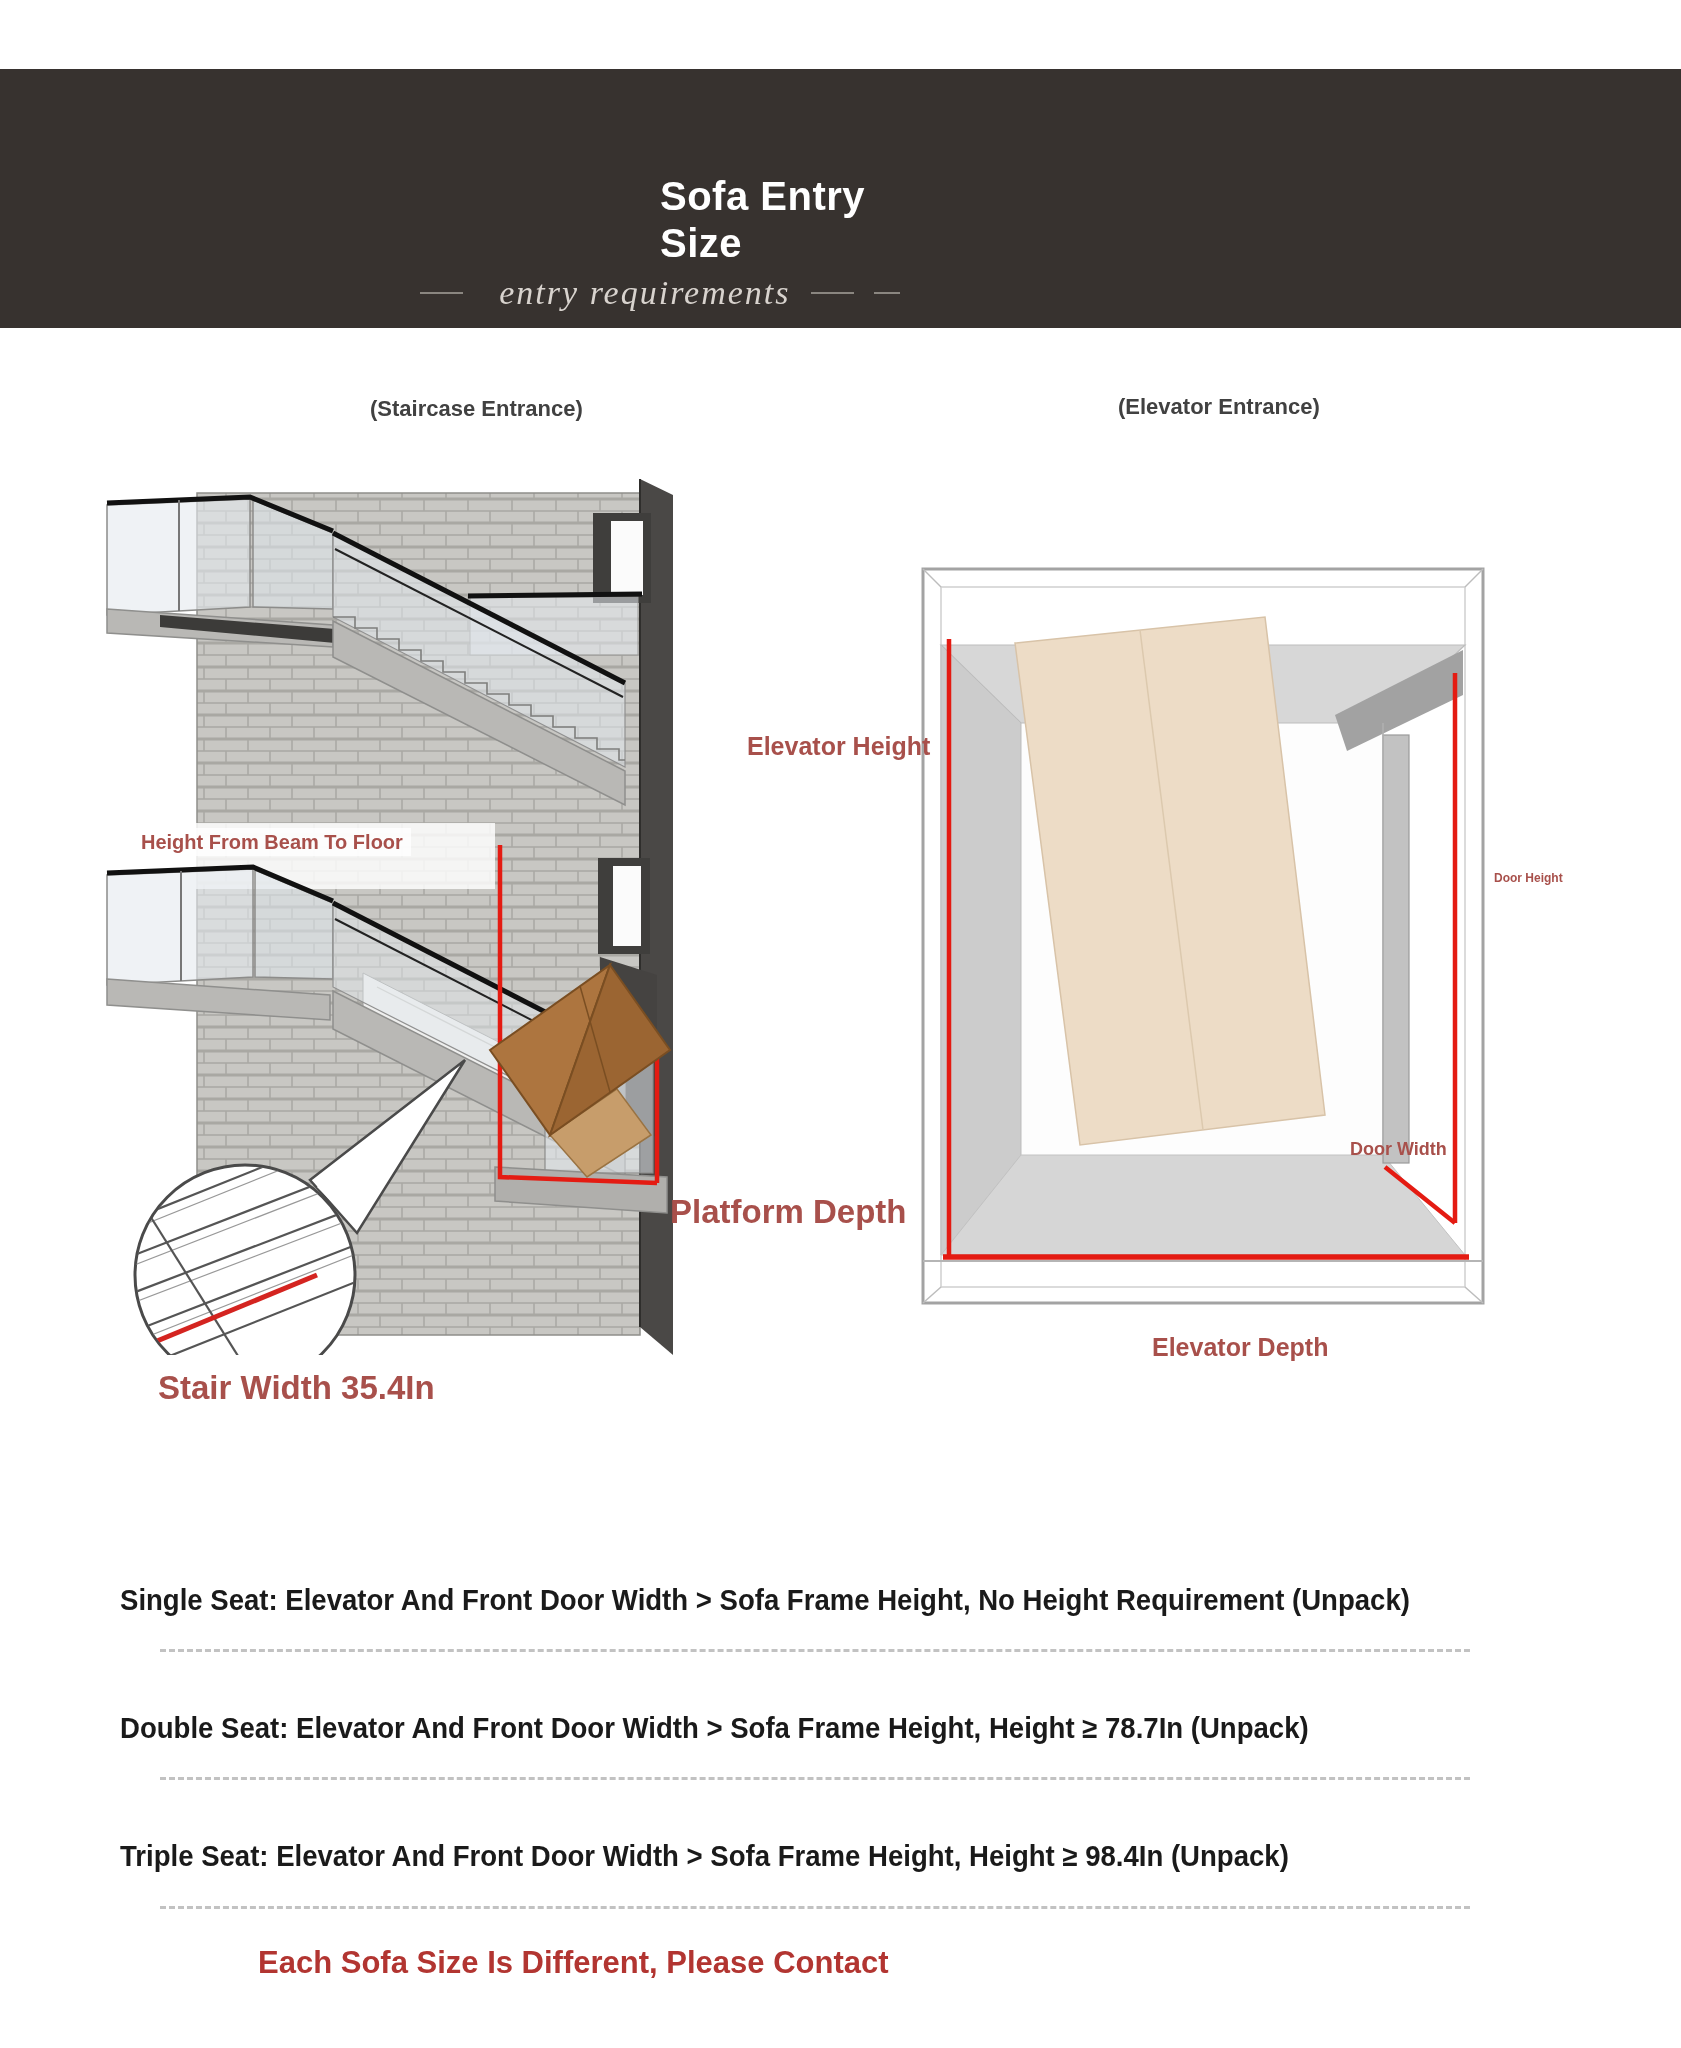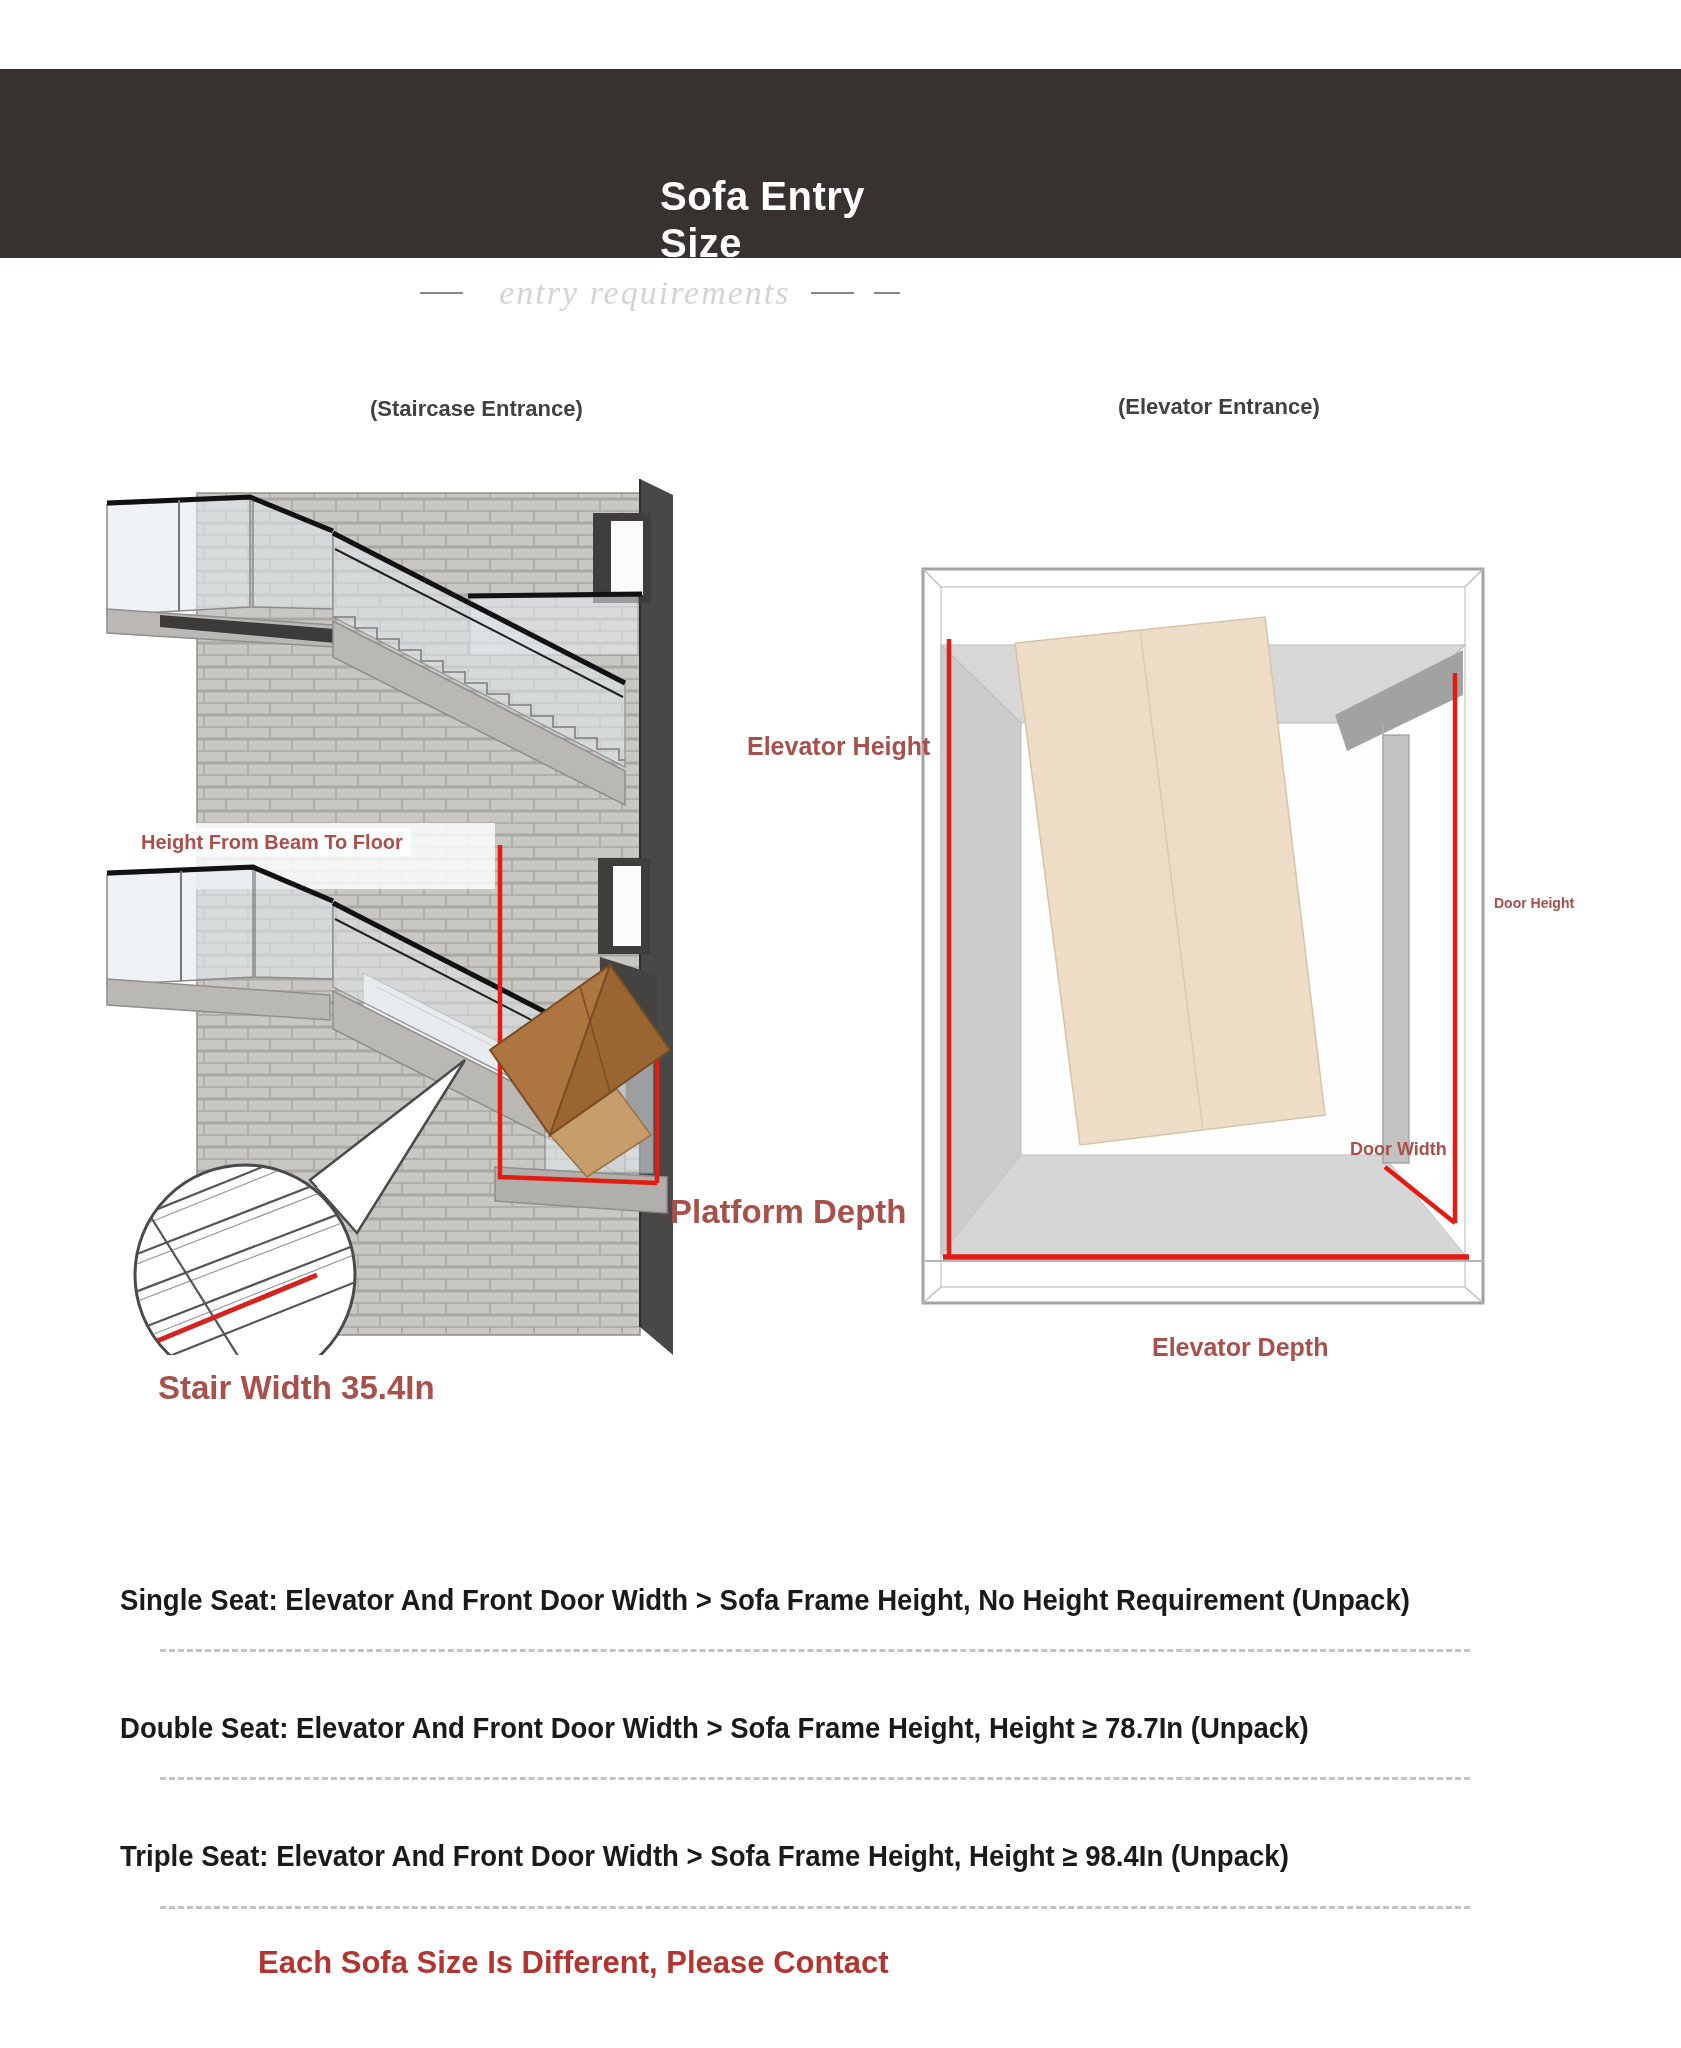--- a/index.html
+++ b/index.html
@@ -1,21 +1,21 @@
 <!DOCTYPE html>
 <html><head>
 <meta charset="utf-8">
 <style>
   html,body{margin:0;padding:0;background:#ffffff;}
   .page{
     position:relative;width:1681px;height:2048px;background:#ffffff;overflow:hidden;
     font-family:"Liberation Sans",sans-serif;
   }
   
-  .header-band{position:absolute;left:0;top:69px;width:1681px;height:189px;background:#37322f;}
+  .header-band{position:absolute;left:0;top:69px;width:1681px;height:259px;background:#37322f;}
   .header-title{
     position:absolute;left:660px;top:104px;width:290px;color:#ffffff;
     font-size:40px;font-weight:bold;line-height:1.18;letter-spacing:.5px;
   }
   .header-sub-row{
     position:absolute;left:420px;top:204px;width:480px;height:40px;
     display:flex;align-items:center;justify-content:center;gap:20px;
   }
   .sub-dash{width:66px;height:2px;background:#8a8680;}
   .sub-dash.short{width:40px;}
@@ -26,21 +26,21 @@
   
   .caption{position:absolute;font-size:22px;font-weight:bold;color:#414141;white-space:nowrap;}
   .caption.stair{left:370px;top:396px;text-align:right;}
   .caption.elev{left:1118px;top:394px;}
   
   .red-label{position:absolute;color:#a8504b;font-weight:bold;white-space:nowrap;line-height:1.1;}
   .lbl-beam{left:133px;top:828px;font-size:20px;background:rgba(255,255,255,.78);padding:3px 8px;}
   .lbl-platform{left:670px;top:1194px;font-size:33px;}
   .lbl-stairwidth{left:158px;top:1370px;font-size:33px;}
   .lbl-elevheight{left:747px;top:733px;font-size:25px;}
-  .lbl-doorheight{left:1494px;top:896px;font-size:14px;}
+  .lbl-doorheight{left:1494px;top:872px;font-size:12px;}
   .lbl-doorwidth{left:1350px;top:1140px;font-size:18px;}
   .lbl-elevdepth{left:1152px;top:1334px;font-size:25px;}
   
   .svg-stairs{position:absolute;left:105px;top:475px;width:570px;height:880px;}
   .svg-elevator{position:absolute;left:915px;top:555px;width:580px;height:760px;}
   
   .req-row{
     position:absolute;left:120px;width:1560px;color:#1a1a1a;
     font-size:29px;font-weight:800;white-space:nowrap;
     transform:scaleX(.95);transform-origin:left center;letter-spacing:0;

